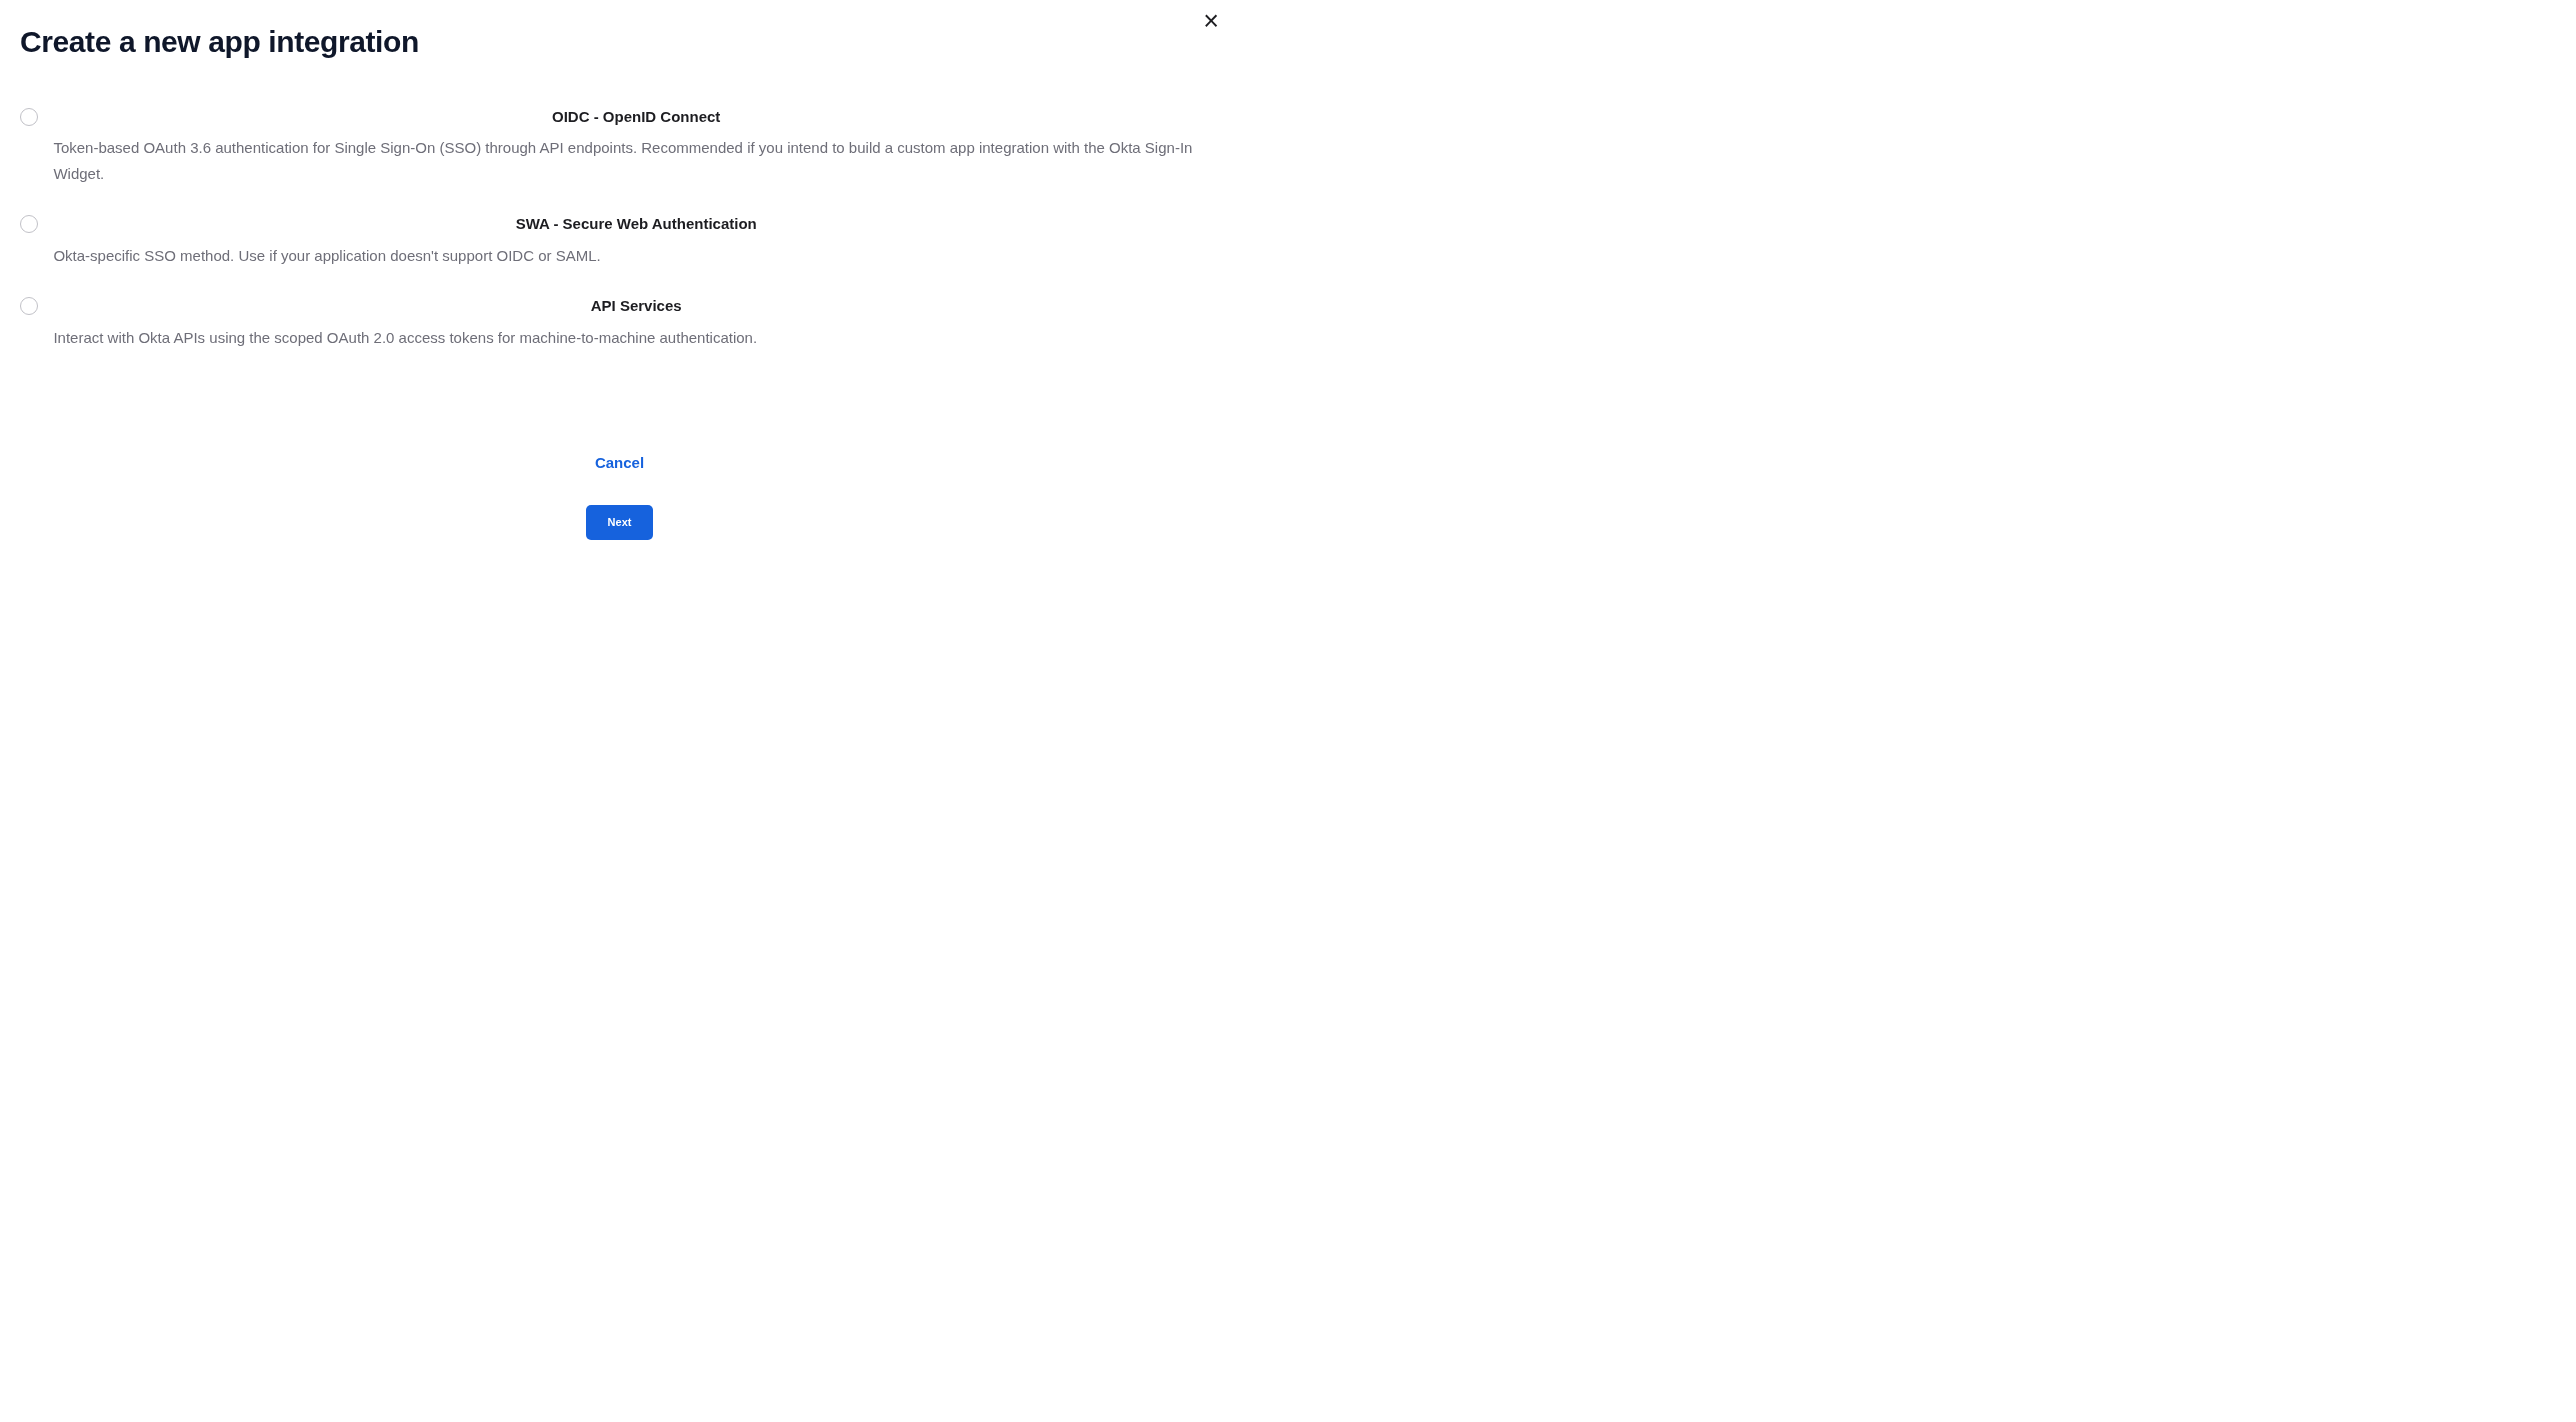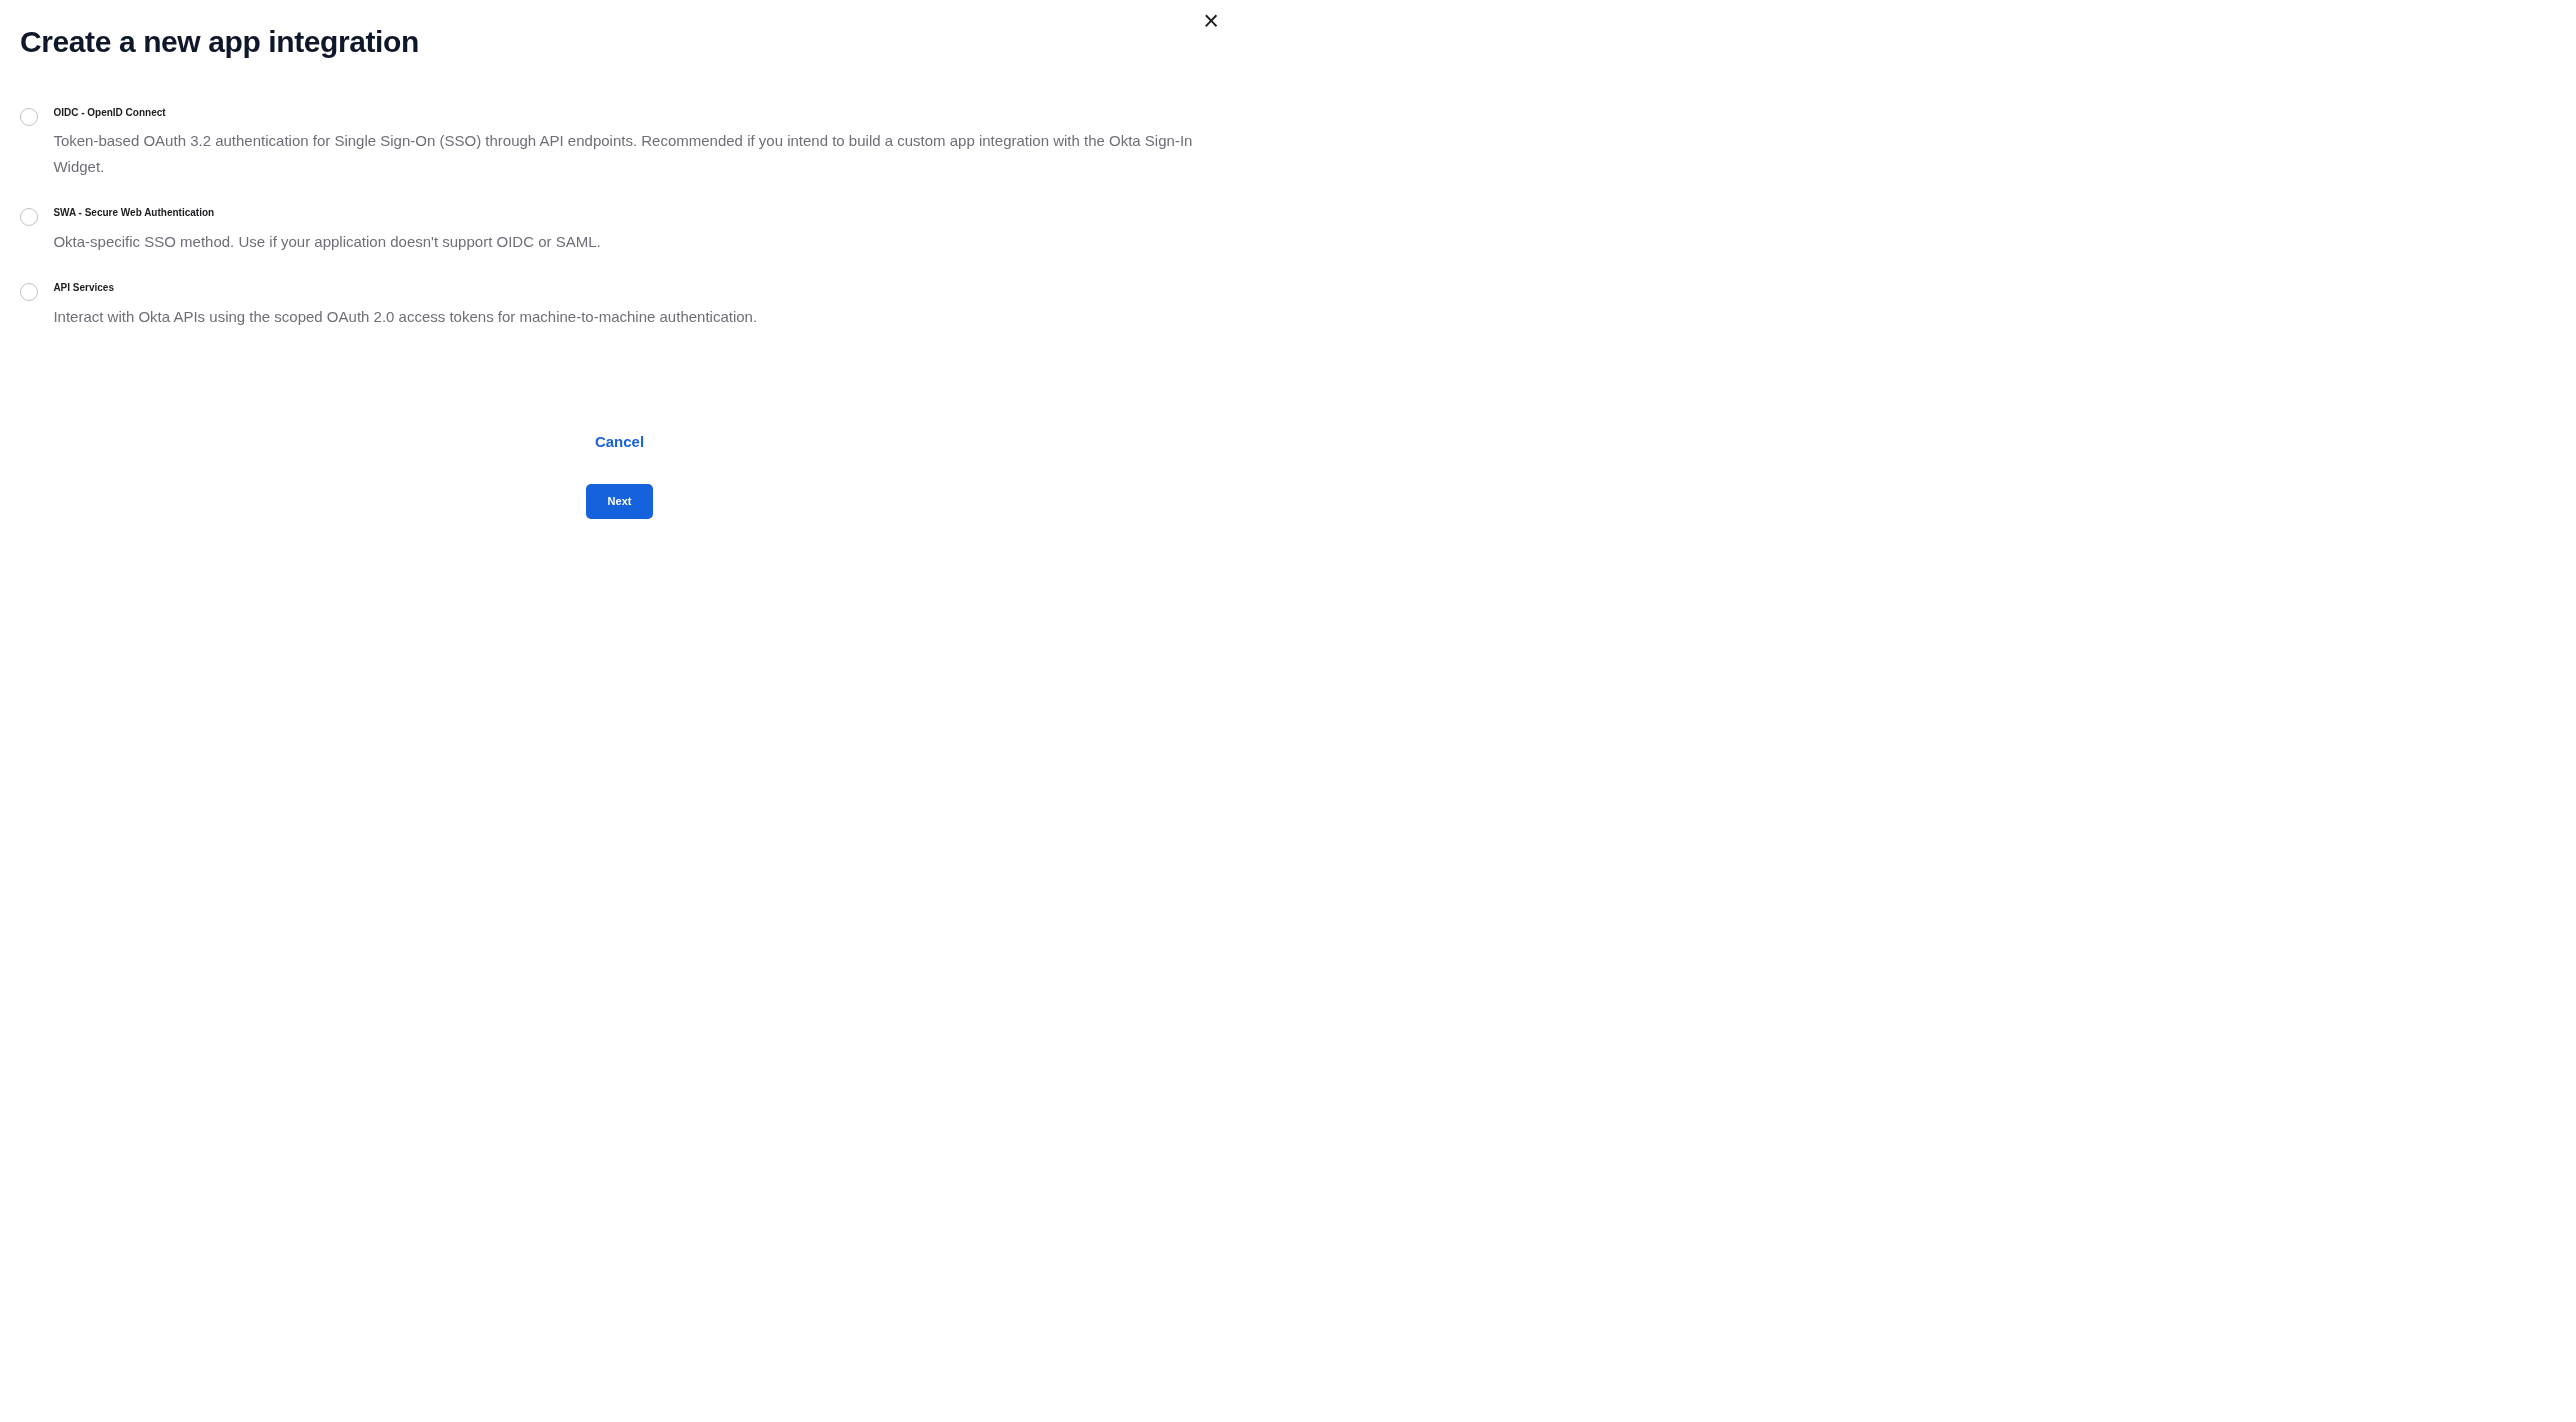--- a/index.html
+++ b/index.html
@@ -111,25 +111,26 @@
       height: 10px;
       border-radius: 50%;
       background: #1662dd;
     }
     
     .radio-content {
       flex: 1;
     }
     
     .radio-label {
-      font-size: 10px;
+      font-size: 15px;
       font-weight: 600;
       color: #1d1d21;
       margin-bottom: 8.4px;
       line-height: 1.4;
+      text-align: center;
     }
     
     .radio-description {
       font-size: 15px;
       color: #6e6e78;
       line-height: 1.7;
     }
     
     .footer {
       display: flex;
@@ -174,21 +175,21 @@
 
   <div class="content">
 
 
     <div class="right-col">
 
       <div class="radio-option">
         <div class="radio-circle"></div>
         <div class="radio-content">
           <div class="radio-label">OIDC - OpenID Connect</div>
-          <div class="radio-description">Token-based OAuth 3.2 authentication for Single Sign-On (SSO) through API endpoints. Recommended if you intend to build a custom app integration with the Okta Sign-In Widget.</div>
+          <div class="radio-description">Token-based OAuth 3.6 authentication for Single Sign-On (SSO) through API endpoints. Recommended if you intend to build a custom app integration with the Okta Sign-In Widget.</div>
         </div>
       </div>
 
 
       <div class="radio-option">
         <div class="radio-circle"></div>
         <div class="radio-content">
           <div class="radio-label">SWA - Secure Web Authentication</div>
           <div class="radio-description">Okta-specific SSO method. Use if your application doesn't support OIDC or SAML.</div>
         </div>

